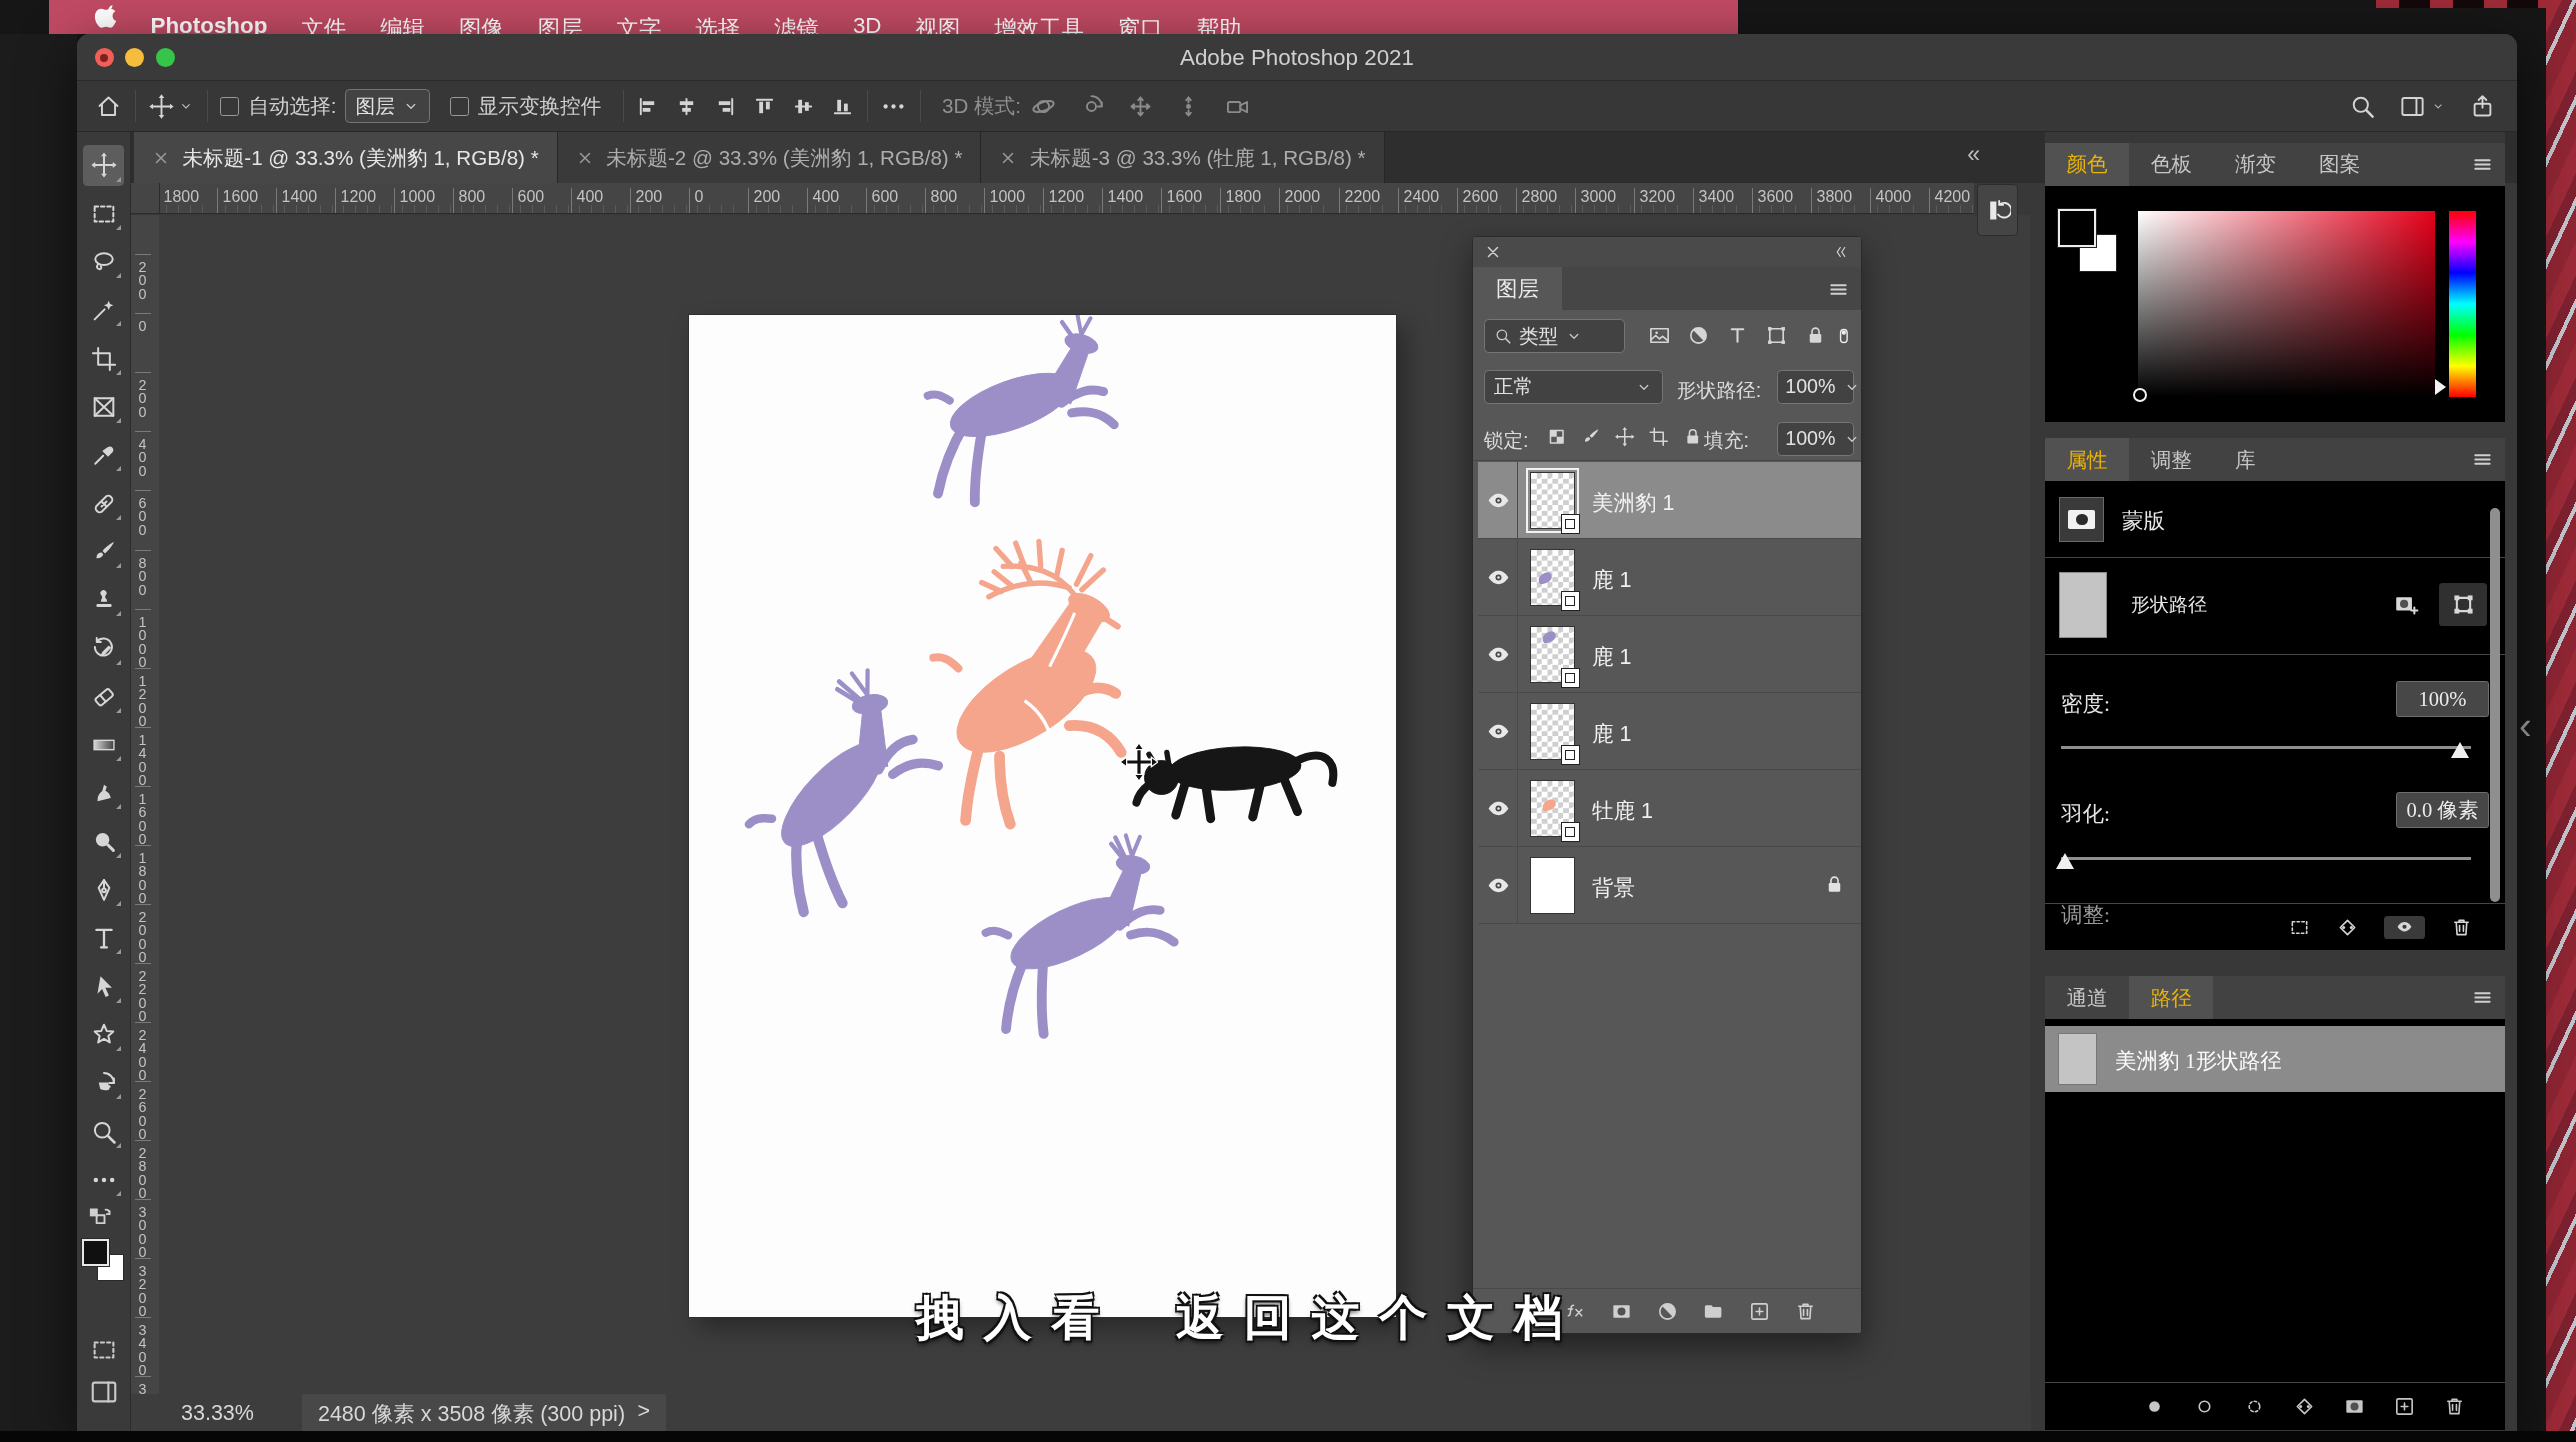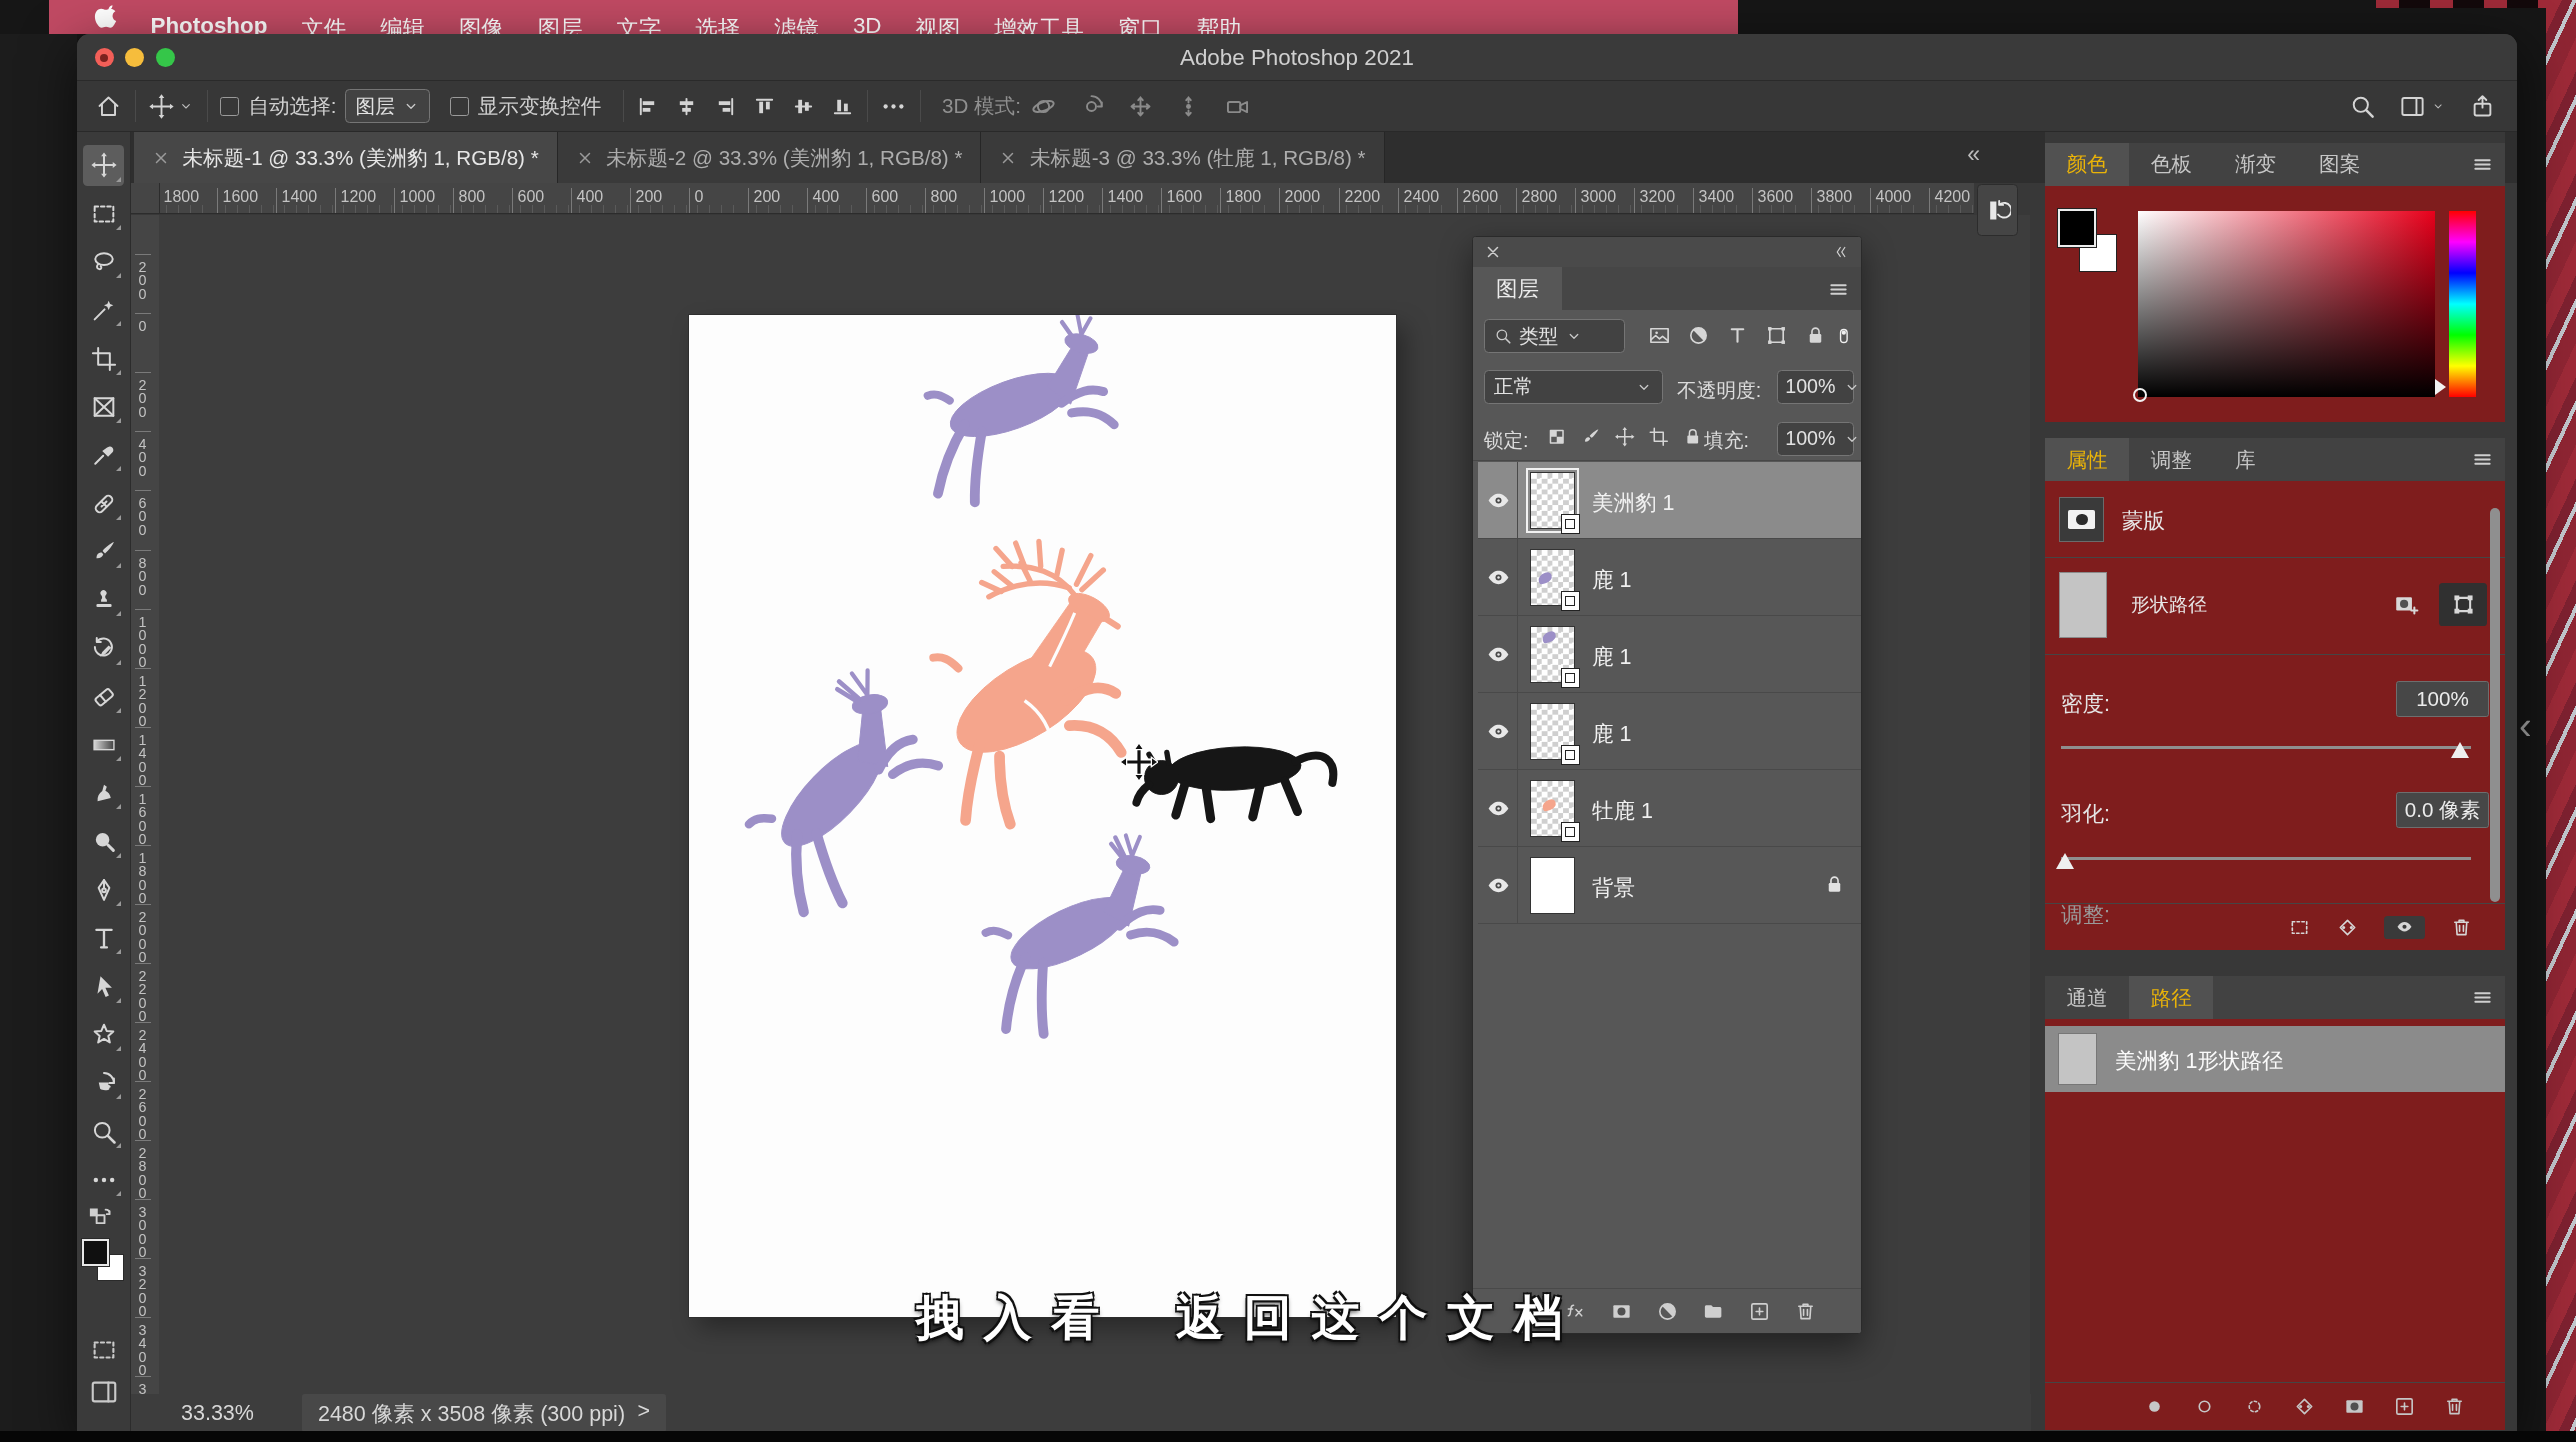--- a/index.html
+++ b/index.html
@@ -122,21 +122,21 @@
   #layers-foot{position:absolute;left:0;bottom:0;width:100%;height:45px;background:#575757;border-top:0.9px solid #494949;
     display:flex;align-items:center;justify-content:center;gap:23px;}
   #layers-foot .mini-ic{color:#cfcfcf;}
 
   
   #dock{position:absolute;left:1968px;top:98px;width:460px;height:1299px;background:#383838;}
   .ptabs{position:absolute;left:0;width:100%;height:43px;background:#424242;display:flex;}
   .ptab{padding:0 21.5px;display:flex;align-items:center;font-size:20.6px;color:#c6c6c6;}
   .ptab.act{background:#515151;color:#eab308;}
   .pmenu{position:absolute;right:10.7px;width:23px;height:23px;color:#cfcfcf;}
-  .pbody{position:absolute;left:0;width:100%;background:#7f1d1d;}
+  .pbody{position:absolute;left:0;width:100%;background:#000000;font-family:Liberation Serif, serif;}
 
   #color-body{top:54px;height:236px;}
   #fgbg2{position:absolute;left:12.5px;top:23px;width:72px;height:75px;}
   #fg2{position:absolute;left:0;top:0;width:38px;height:38px;background:#0d0d0d;border:2.7px solid #ececec;outline:0.9px solid #222;z-index:2;}
   #bg2{position:absolute;left:21.5px;top:25px;width:38px;height:38px;background:#fff;border:0.9px solid #222;}
   #sb-square{position:absolute;left:93px;top:25px;width:297px;height:186px;
     background-image:linear-gradient(to bottom,rgba(0,0,0,0),#000),linear-gradient(to right,#fff,#e8001b);}
   #sb-marker{position:absolute;left:-5.4px;bottom:-5.4px;width:14.3px;height:14.3px;border:2.2px solid #f2f2f2;border-radius:50%;}
   #hue-strip{position:absolute;left:404px;top:25px;width:27px;height:186px;
     background:linear-gradient(to bottom,#f00,#f0f,#00f,#0ff,#0f0,#ff0,#f00);}
@@ -853,21 +853,21 @@
       </div>
       <div id="layers-blend">
         <span id="blend-chip" class="chip">
           <span>正常</span>
           <span class="ic">
               <svg viewBox="0 0 24 24" fill="none" stroke="currentColor" stroke-width="1.7" stroke-linecap="round" stroke-linejoin="round">
                 <path d="M7 10l5 5 5-5"></path>
               </svg>
             </span>
         </span>
-        <span id="opacity-label">不透明度:</span>
+        <span id="opacity-label">形状路径:</span>
         <span id="opacity-chip" class="chip">
           <span>100%</span>
           <span class="ic">
               <svg viewBox="0 0 24 24" fill="none" stroke="currentColor" stroke-width="1.7" stroke-linecap="round" stroke-linejoin="round">
                 <path d="M7 10l5 5 5-5"></path>
               </svg>
             </span>
         </span>
       </div>
       <div id="layers-lock">

